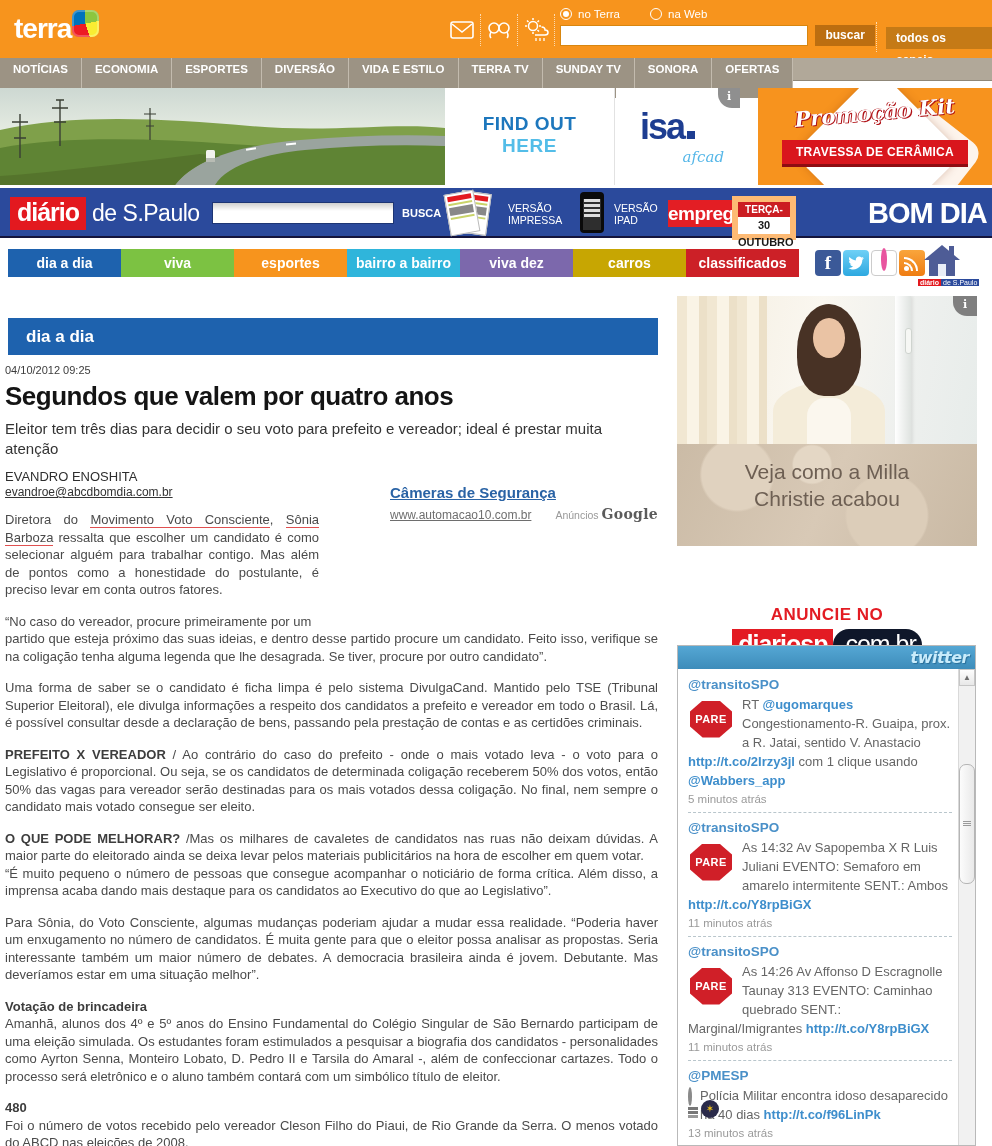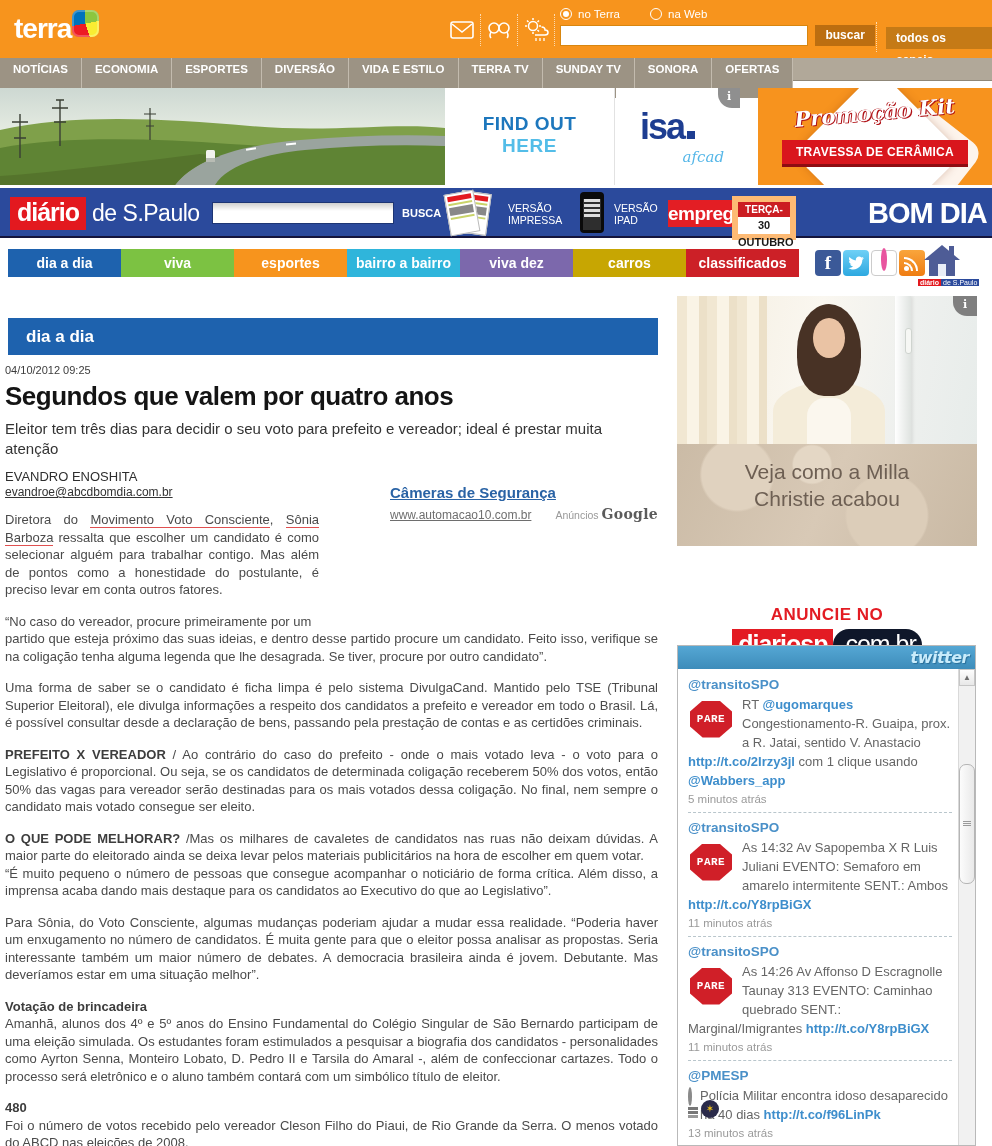--- a/index.html
+++ b/index.html
@@ -162,21 +162,21 @@
   .tweet { margin-bottom:4px; overflow:hidden; }
   .t-user { display:block; font-weight:bold; font-size:13.5px; color:#4a90c8; margin-bottom:3px; cursor:pointer; }
   .t-body { font-size:13px; line-height:19px; color:#666; }
   .t-link { color:#3e8ecc; font-weight:bold; cursor:pointer; }
   .t-time { font-size:11.5px; color:#9a9a9a; margin-top:3px; }
   .t-sep { border-bottom:1px dashed #b9c6cc; margin:7px 0; }
   .avatar { float:left; margin:1px 8px 2px 0; }
   .pare-oct { width:46px; height:46px; background:#fff; display:flex; align-items:center; justify-content:center;
     clip-path:polygon(30% 0,70% 0,100% 30%,100% 70%,70% 100%,30% 100%,0 70%,0 30%); }
   .pare-inner { width:42px; height:37px; background:#d01f28; display:flex; align-items:center; justify-content:center;
-    clip-path:polygon(30% 0,70% 0,100% 30%,100% 70%,70% 100%,30% 100%,0 70%,0 30%);font-family:Liberation Mono, monospace; }
+    clip-path:polygon(30% 0,70% 0,100% 30%,100% 70%,70% 100%,30% 100%,0 70%,0 30%); }
   .pare-inner span { color:#fff; font-weight:bold; font-size:11px; letter-spacing:.5px; }
   .pm-badge { width:44px; height:44px; border-radius:50%; background:radial-gradient(#fff 55%,#d9d9d9); border:2px solid #8a8a8a; position:relative; }
   .pm-core { position:absolute; left:11px; top:11px; width:18px; height:18px; border-radius:50%; background:#2a2a4a; color:#f5c518; font-size:10px; text-align:center; line-height:18px; }
   .pm-wing { position:absolute; top:18px; width:9px; height:3px; background:#777; box-shadow:0 4px 0 #777, 0 8px 0 #999; }
   .pm-wing.l { left:-1px; } .pm-wing.r { right:-1px; }
 </style>
 </head>
 <body>
 
 <div class="page">

